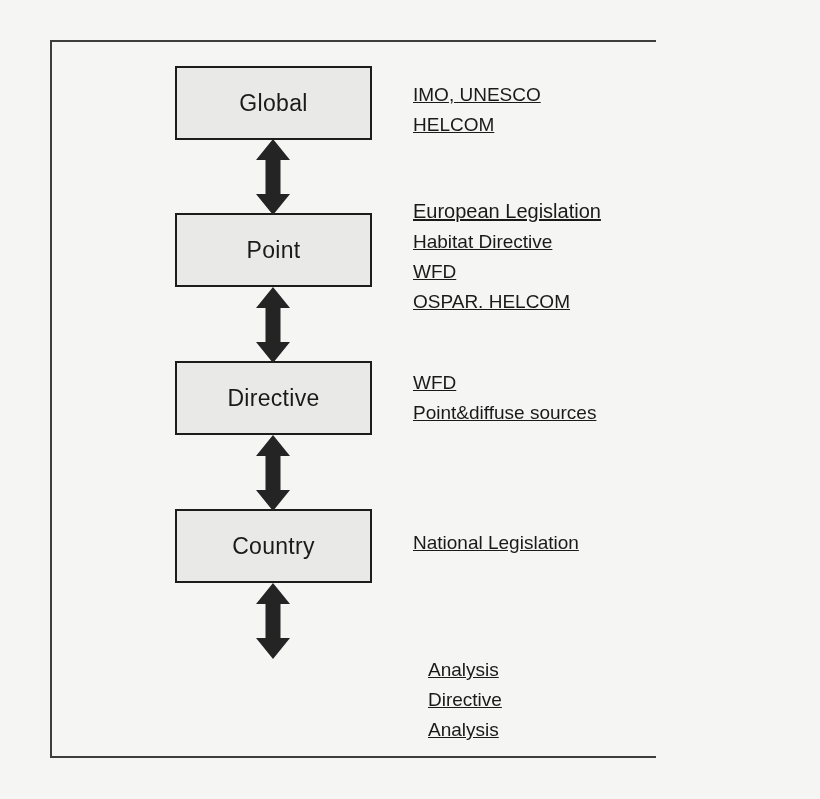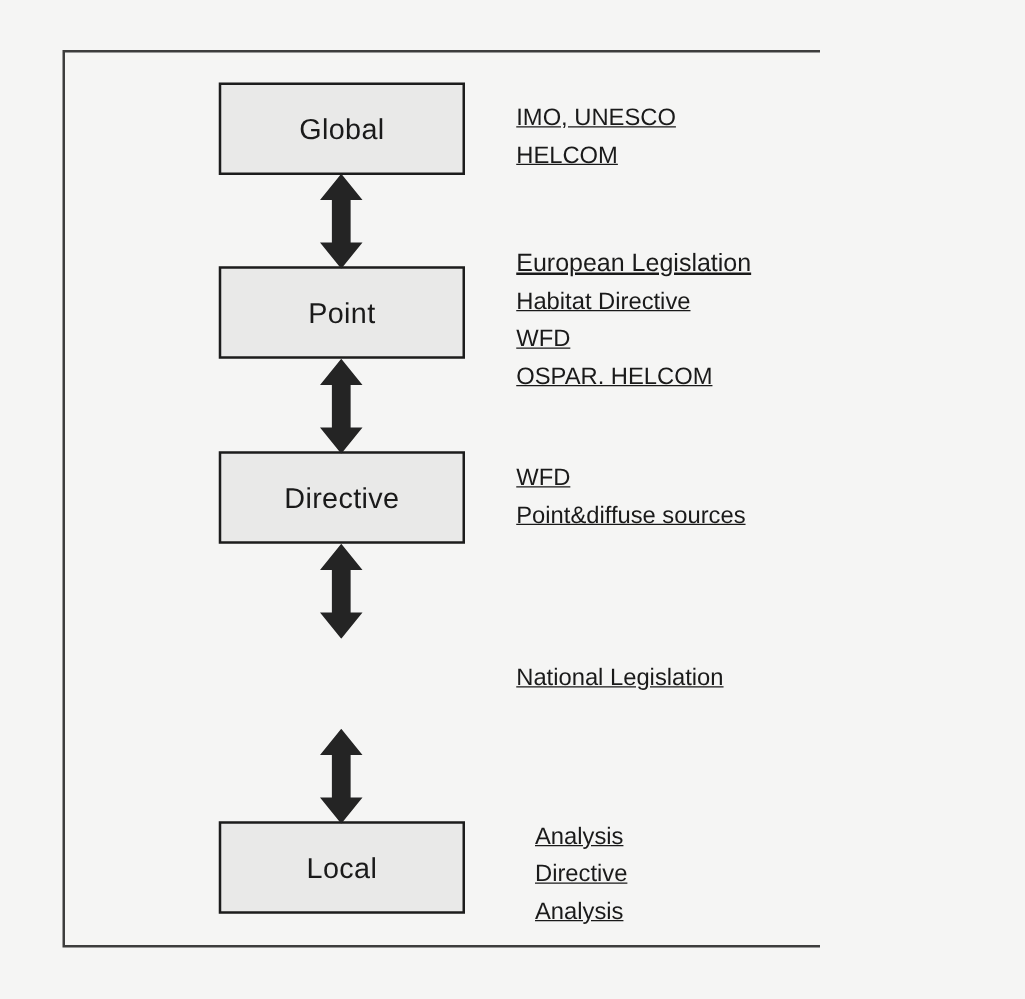--- a/index.html
+++ b/index.html
@@ -79,22 +79,22 @@
 
     <div class="level-box" style="top:24px">
       <span>Global</span>
     </div>
     <div class="level-box" style="top:171px">
       <span>Point</span>
     </div>
     <div class="level-box" style="top:319px">
       <span>Directive</span>
     </div>
-    <div class="level-box" style="top:615px">
-      <span>Local</span>
+    <div class="level-box" style="top:467px">
+      <span>Country</span>
     </div>
 
     <svg class="arrow" style="top:97px" viewBox="0 0 38 76" aria-hidden="true">
       <polygon points="19,0 36,21 26.5,21 26.5,55 36,55 19,76 2,55 11.5,55 11.5,21 2,21" fill="#242424"></polygon>
     </svg>
     <svg class="arrow" style="top:245px" viewBox="0 0 38 76" aria-hidden="true">
       <polygon points="19,0 36,21 26.5,21 26.5,55 36,55 19,76 2,55 11.5,55 11.5,21 2,21" fill="#242424"></polygon>
     </svg>
     <svg class="arrow" style="top:393px" viewBox="0 0 38 76" aria-hidden="true">
       <polygon points="19,0 36,21 26.5,21 26.5,55 36,55 19,76 2,55 11.5,55 11.5,21 2,21" fill="#242424"></polygon>

